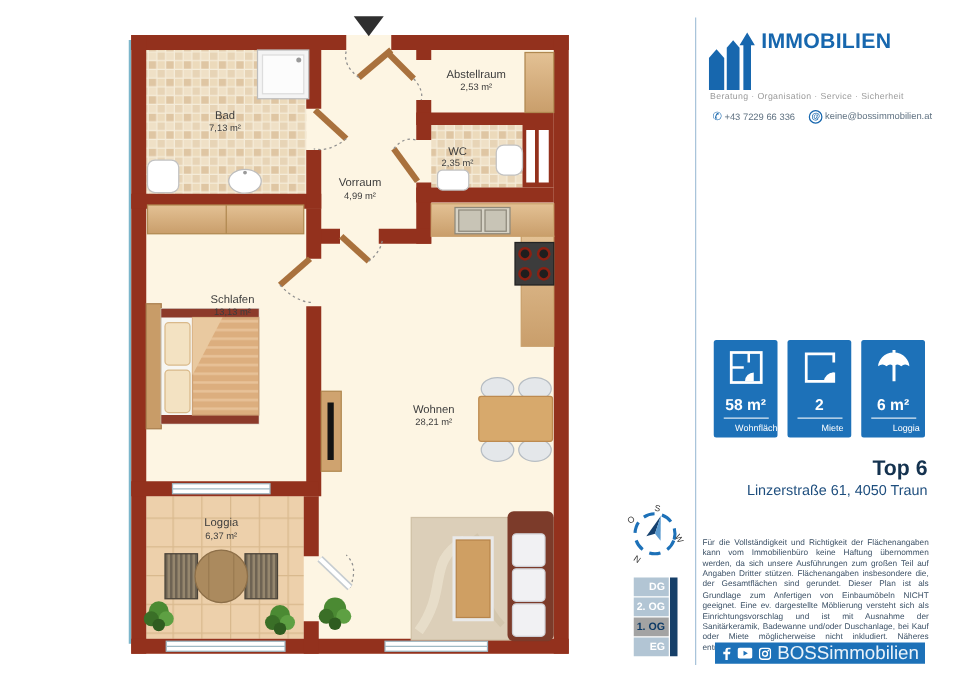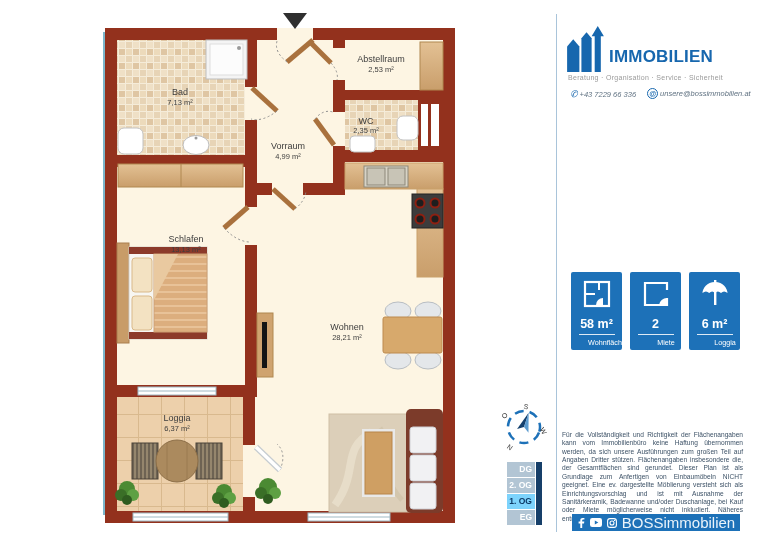--- a/index.html
+++ b/index.html
@@ -6,24 +6,24 @@
   .page{position:relative;width:770px;height:545px;background:#fff;overflow:hidden;
         font-family:"Liberation Sans",sans-serif;}
   .abs{position:absolute;}
   svg text{font-family:"Liberation Sans","DejaVu Sans",sans-serif;}
 
   
   .divider{position:absolute;left:556px;top:14px;width:1px;height:518px;background:#a9c4da;}
   .logo-row{position:absolute;left:567px;top:25px;display:flex;gap:5px;align-items:flex-start;}
   .logo-text{line-height:0.92;}
   .logo-line1{font-size:21px;font-weight:800;color:#1767ae;letter-spacing:.5px;}
-  .logo-line2{font-size:17px;font-weight:800;color:#1767ae;letter-spacing:.2px;margin-top:24px;}
+  .logo-line2{font-size:17px;font-weight:800;color:#1767ae;letter-spacing:.2px;}
   .tagline{position:absolute;left:568px;top:74px;width:175px;font-size:7px;color:#9a9a9a;letter-spacing:.3px;}
-  .contact{position:absolute;left:570px;top:88px;display:flex;gap:11px;align-items:center;
-           font-size:7.5px;color:#5f7181;font-style:italic;}
+  .contact{position:absolute;left:570px;top:88px;display:flex;gap:11px;align-items:flex-start;
+           font-size:7.5px;color:#5f7181;}
   .contact .ic{color:#1767ae;font-size:9px;margin-right:2px;}
   .mail-ic{display:inline-block;width:9px;height:9px;border:1px solid #1767ae;border-radius:50%;
            color:#1767ae;font-size:7px;line-height:9px;text-align:center;margin-right:2px;font-weight:700;}
 
   .stats{position:absolute;left:571px;top:272px;display:flex;gap:8px;}
   .stat-box{width:51px;height:78px;background:#1d71b8;border-radius:2px;color:#fff;
             display:flex;flex-direction:column;align-items:center;justify-content:flex-start;padding-top:7px;box-sizing:border-box;}
   .stat-val{font-size:12.5px;font-weight:700;margin-top:8px;}
   .stat-hr{width:36px;height:1px;background:rgba(255,255,255,.85);margin:3px 0 3px;}
   .stat-lab{font-size:7.2px;margin-left:21px;}
@@ -34,21 +34,21 @@
 
   .disclaimer{position:absolute;left:562px;top:431px;width:181px;font-size:6.6px;line-height:1.27;
               color:#3c5166;text-align:justify;}
 
   .footer-bar{position:absolute;left:572px;top:514px;width:168px;height:17px;background:#1d71b8;
               display:flex;align-items:center;justify-content:center;gap:5px;color:#eaf3fa;font-size:15px;}
 
   .floors{position:absolute;left:507px;top:462px;width:35px;}
   .frow{width:28px;height:15px;margin-bottom:1px;background:#b2c5d4;color:#fff;font-size:8.5px;
         font-weight:700;text-align:right;line-height:15px;padding-right:3px;box-sizing:border-box;}
-  .frow.active{background:#7dd3fc;color:#0d3a66;}
+  .frow.active{background:#a3a3a3;color:#0d3a66;}
   .fbar{position:absolute;right:0;top:0;width:6px;height:63px;background:#163f69;}
 </style>
 </head>
 <body>
 
 <div class="page">
 
   <svg class="abs" style="left:0;top:0" width="770" height="545" viewBox="0 0 770 545">
     <defs>
       <pattern id="mosaic" width="14" height="14" patternUnits="userSpaceOnUse">
@@ -287,21 +287,21 @@
       <div class="logo-line2">IMMOBILIEN</div>
     </div>
   </div>
   <div class="tagline">Beratung · Organisation · Service · Sicherheit</div>
 
   <div class="contact">
     <span>
       <span class="ic">✆</span><span>+43 7229 66 336</span>
     </span>
     <span>
-      <span class="mail-ic">@</span><span>unsere@bossimmobilien.at</span>
+      <span class="mail-ic">@</span><span>keine@bossimmobilien.at</span>
     </span>
   </div>
 
   <div class="stats">
     <div class="stat-box">
       <svg width="30" height="30" viewBox="0 0 30 30">
         <rect x="3" y="3" width="24" height="24" fill="none" stroke="#fff" stroke-width="2.2"></rect>
         <line x1="3" y1="15" x2="13" y2="15" stroke="#fff" stroke-width="2"></line>
         <line x1="17" y1="3" x2="17" y2="11" stroke="#fff" stroke-width="2"></line>
         <path d="M14,26 A7,7 0 0 1 21,19 L21,26 Z" fill="#fff"></path>
@@ -324,20 +324,24 @@
         <path d="M15,3 C7,3 2.5,9.5 2.5,14 Q6,11 9.2,14 Q12.2,11 15,14 Q17.8,11 21,14 Q24,11 27.5,14 C27.5,9.5 23,3 15,3 Z" fill="#fff"></path>
         <rect x="14" y="13" width="2.4" height="13" fill="#fff"></rect>
         <rect x="14" y="1" width="2.4" height="3" fill="#fff"></rect>
       </svg>
       <div class="stat-val">6 m²</div>
       <div class="stat-hr"></div>
       <div class="stat-lab">Loggia</div>
     </div>
   </div>
 
+  <div class="property">
+    <div class="prop-title">Top 6</div>
+    <div class="prop-addr">Linzerstraße 61, 4050 Traun</div>
+  </div>
 
   <div class="disclaimer">Für die Vollständigkeit und Richtigkeit der Flächenangaben kann vom Immobilienbüro keine Haftung übernommen werden, da sich unsere Ausführungen zum großen Teil auf Angaben Dritter stützen. Flächenangaben insbesondere die, der Gesamtflächen sind gerundet. Dieser Plan ist als Grundlage zum Anfertigen von Einbaumöbeln NICHT geeignet. Eine ev. dargestellte Möblierung versteht sich als Einrichtungsvorschlag und ist mit Ausnahme der Sanitärkeramik, Badewanne und/oder Duschanlage, bei Kauf oder Miete möglicherweise nicht inkludiert. Näheres entnehmen Sie bitte aus dem Inserat.</div>
 
   <div class="footer-bar">
     <svg width="8" height="10" viewBox="0 0 8 10">
       <path d="M5.2,10 V5.4 H7 L7.3,3.4 H5.2 V2.3 C5.2,1.7 5.5,1.4 6.2,1.4 H7.4 V0 H5.7 C4.2,0 3.3,0.9 3.3,2.3 V3.4 H1.6 V5.4 H3.3 V10 Z" fill="#fff"></path>
     </svg>
     <svg width="12" height="9" viewBox="0 0 12 9">
       <rect x="0" y="0" width="12" height="9" rx="2.2" fill="#fff"></rect>
       <polygon points="4.8,2.5 8.3,4.5 4.8,6.5" fill="#1d71b8"></polygon>

